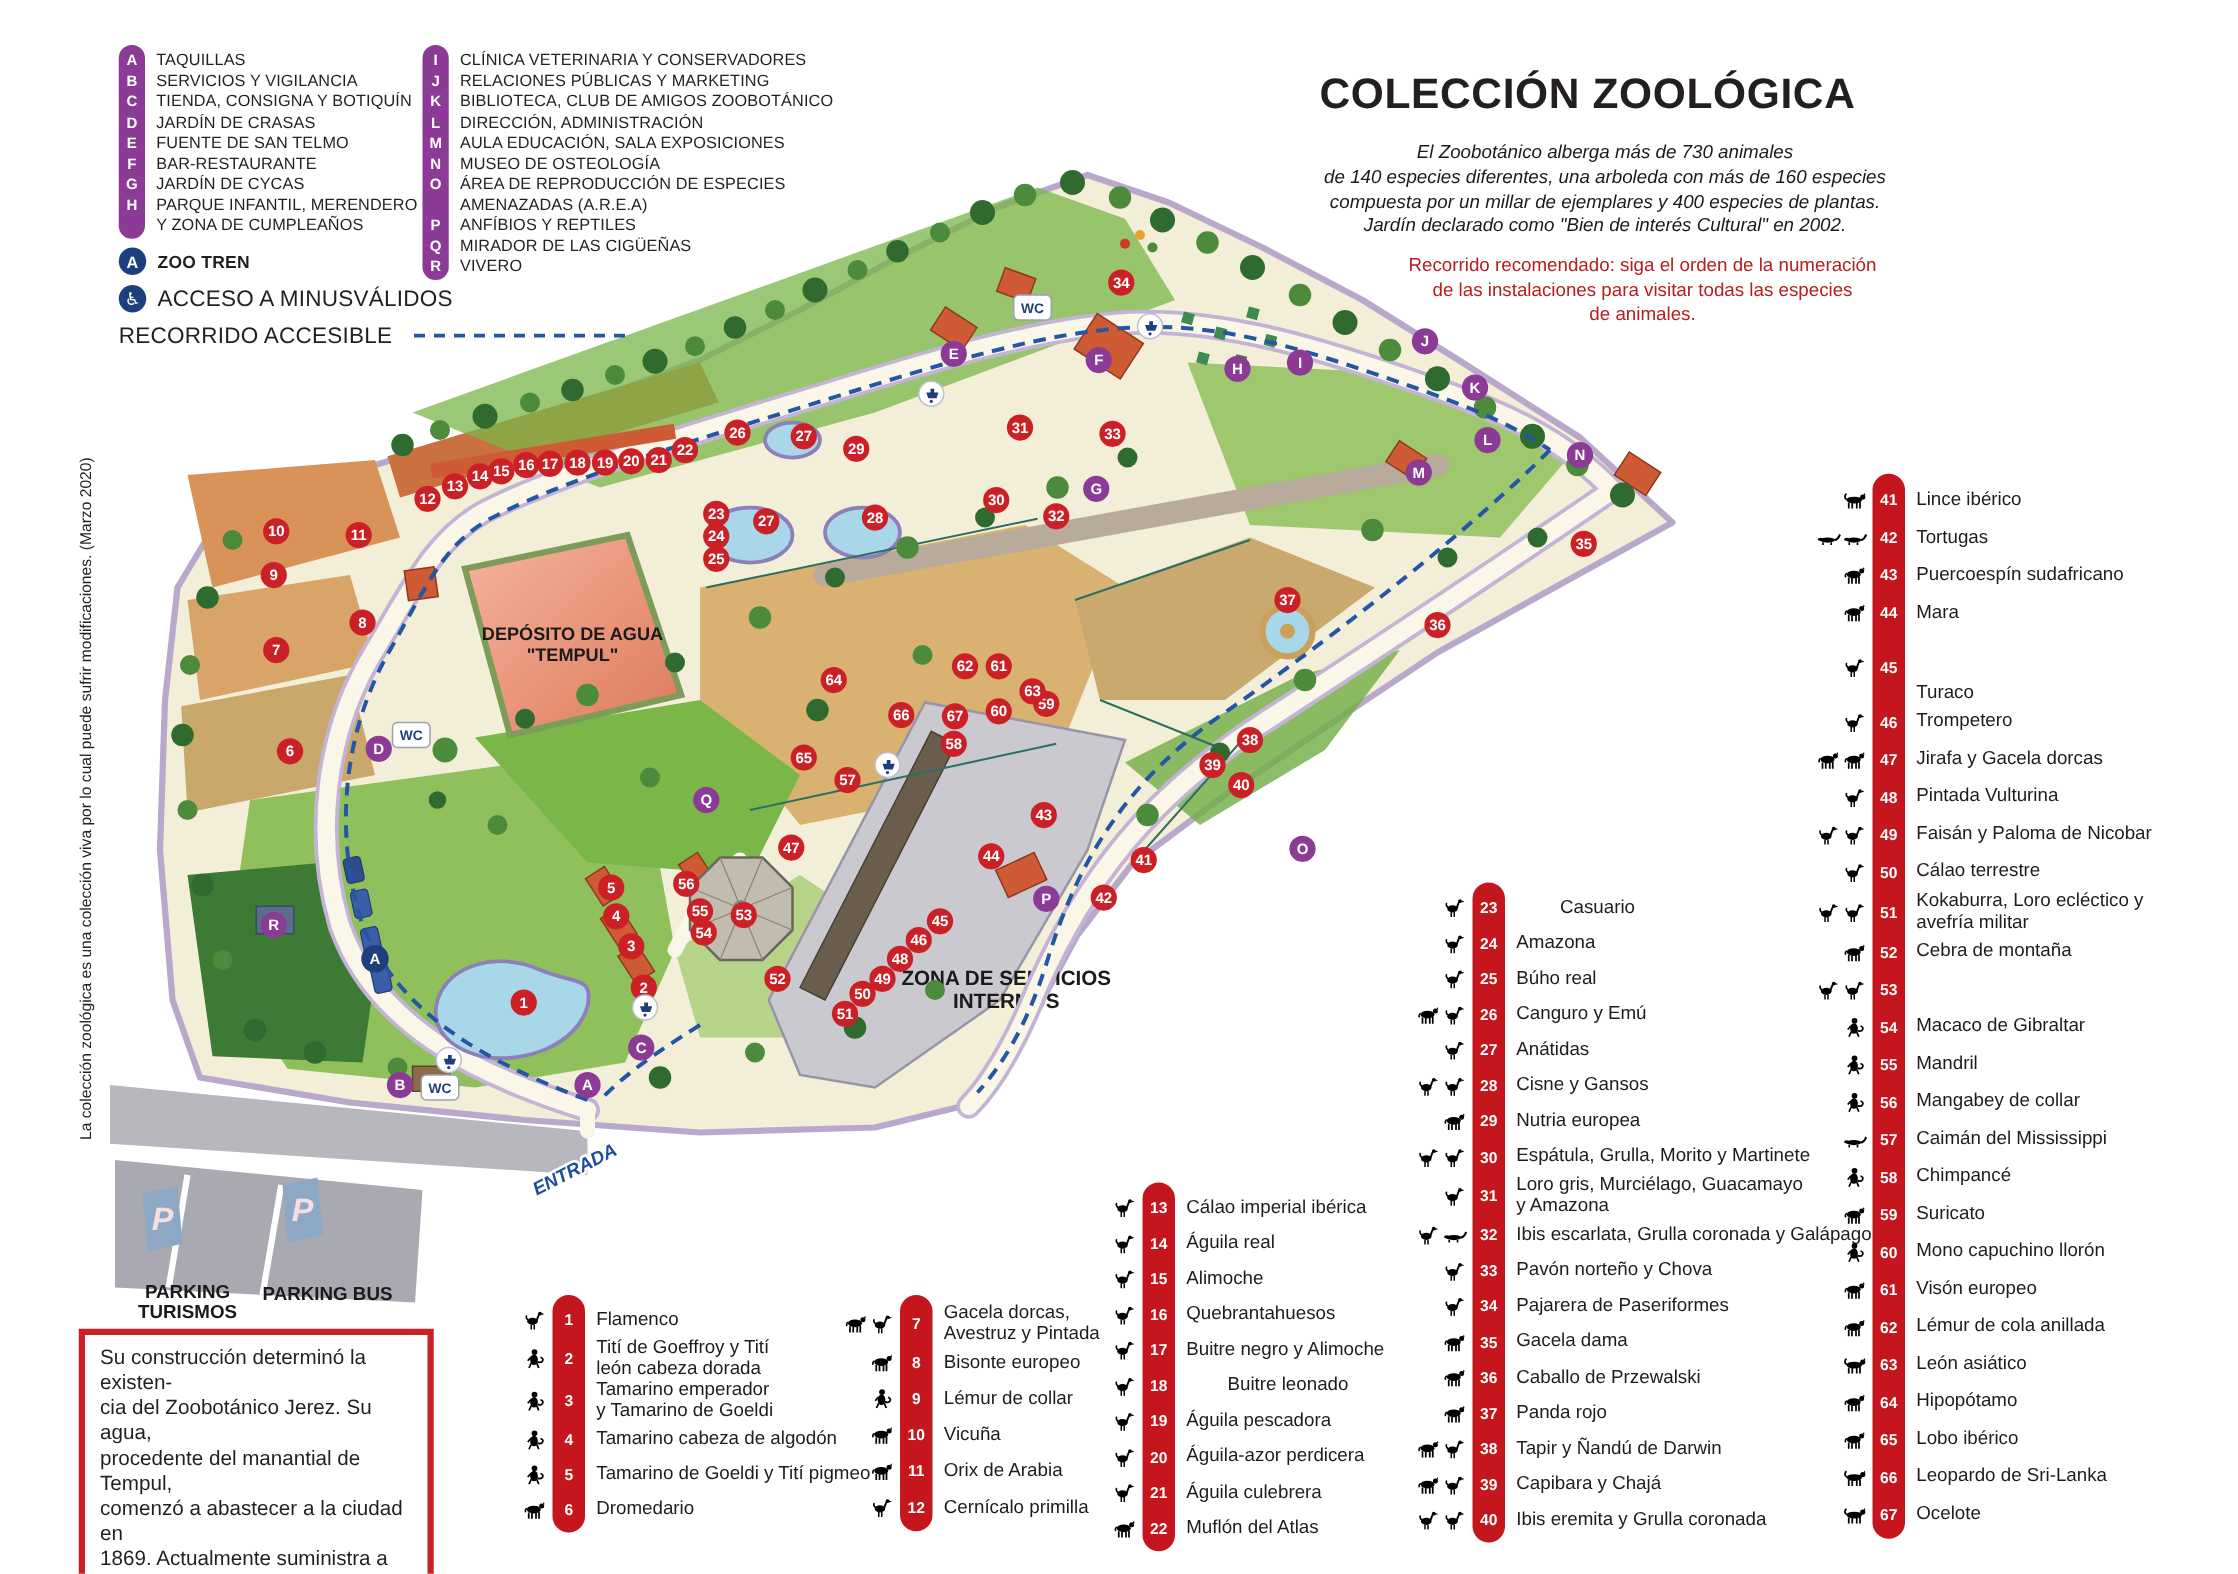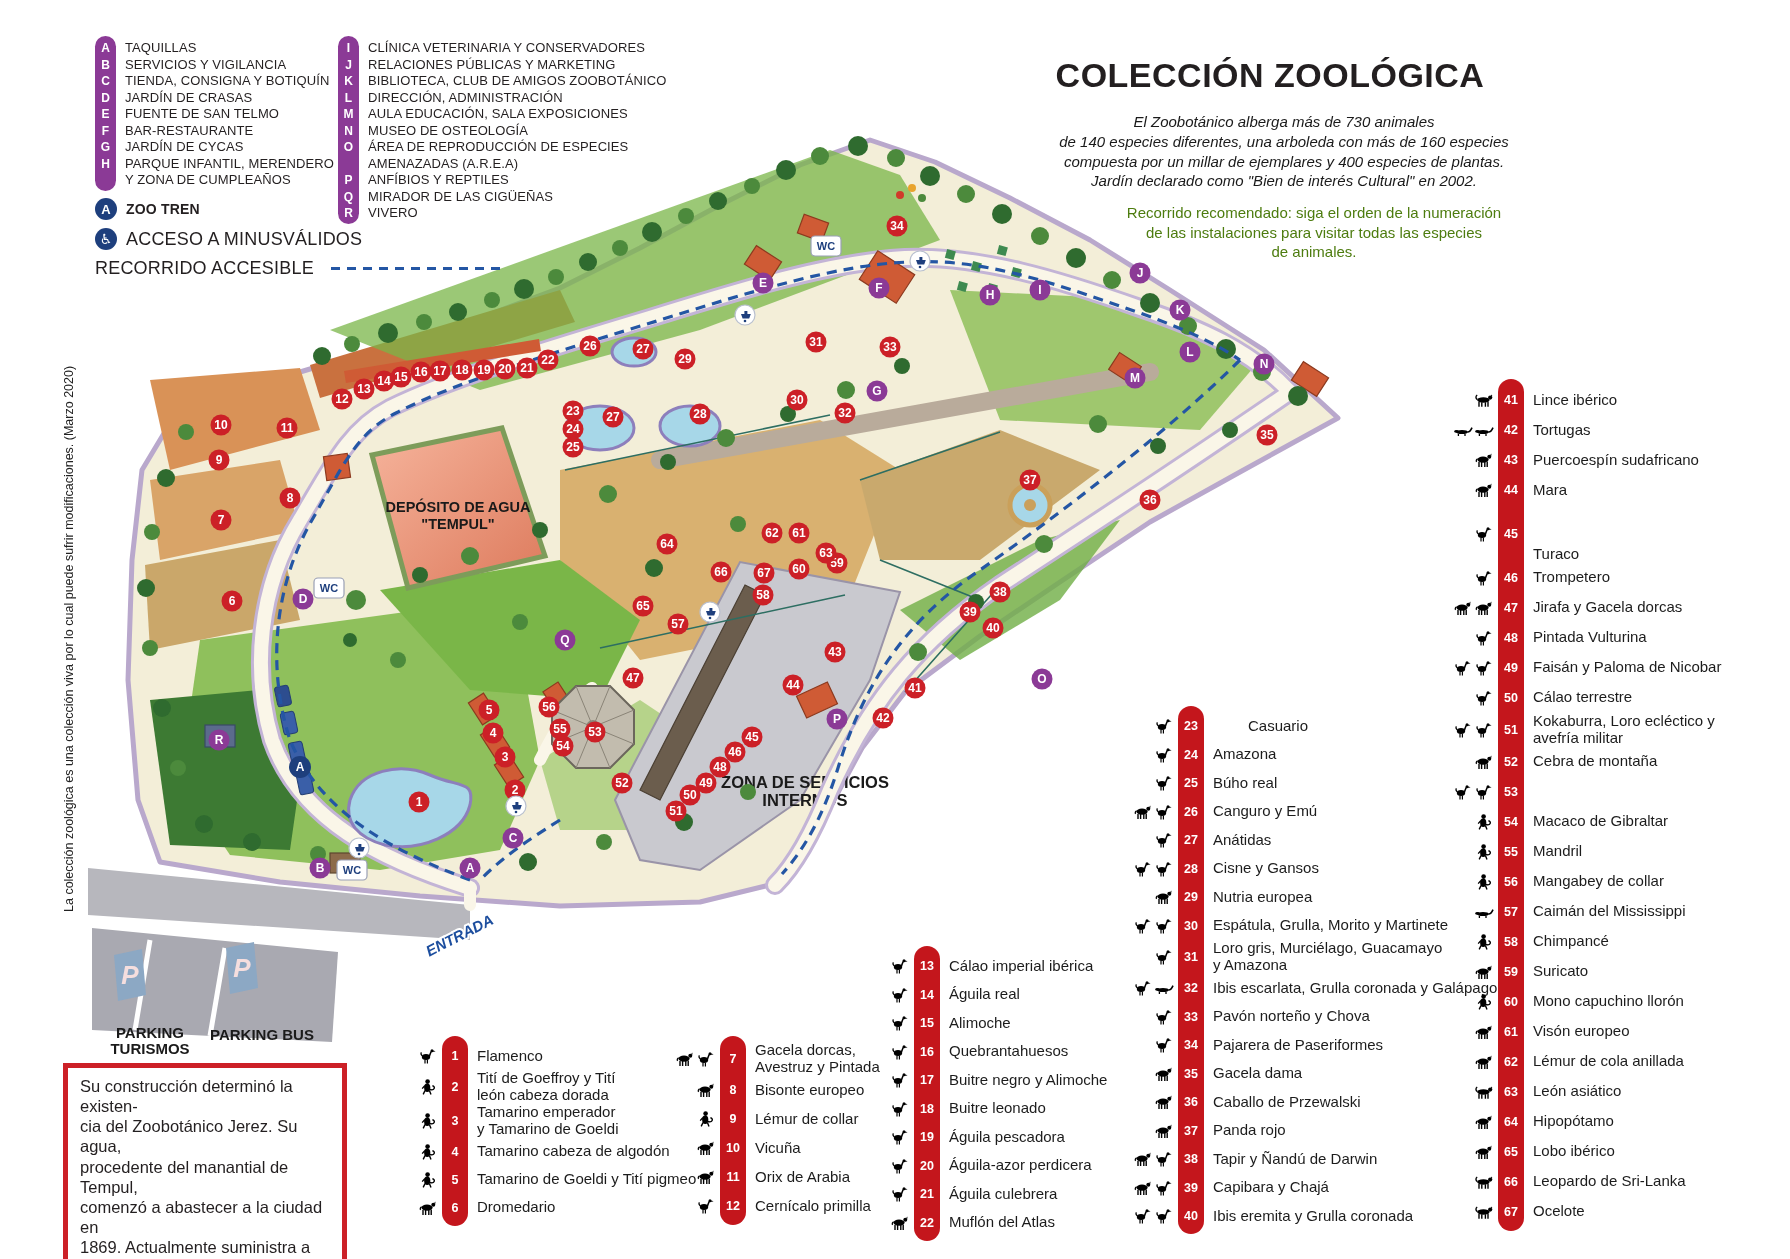--- a/index.html
+++ b/index.html
@@ -18,21 +18,21 @@
   .xlabel{font-weight:bold;font-size:14px;letter-spacing:.2px;}
   .xlabel2{font-size:18px;letter-spacing:.2px;}
   .dashline{width:175px;height:3px;margin-left:8px;
             background:repeating-linear-gradient(90deg,#2456a4 0 9px,transparent 9px 16px);}
   
   .title{position:absolute;left:1050px;top:56px;width:440px;text-align:center;
          font-size:34px;font-weight:800;letter-spacing:.5px;color:#231f20;}
   .intro{position:absolute;left:1058px;top:112px;width:452px;text-align:center;font-style:italic;
          font-size:15px;line-height:1.32;white-space:pre-line;color:#1a1a1a;}
   .recommend{position:absolute;left:1118px;top:203px;width:392px;text-align:center;
-         font-size:15px;line-height:1.3;white-space:pre-line;color:#4d7c0f;}
+         font-size:15px;line-height:1.3;white-space:pre-line;color:#b91c1c;}
   
   .sp-col{position:absolute;}
   .sp-col .bar{position:absolute;left:var(--iconw);top:-6px;bottom:-4px;width:26px;border-radius:13px;background:#c4161c;}
   .sp-row{display:flex;align-items:center;min-height:var(--rh,29px);position:relative;z-index:1;}
   .sp-icons{width:var(--iconw);flex:none;display:flex;justify-content:flex-end;align-items:center;gap:1px;
             padding-right:4px;box-sizing:border-box;}
   .sp-icons svg{width:20px;height:20px;flex:none;}
   .sp-num{width:26px;flex:none;text-align:center;color:#fff;font-weight:bold;font-size:12.5px;}
   .sp-label{padding-left:9px;font-size:15px;line-height:1.13;white-space:pre-line;color:#1c1c1c;}
   
@@ -982,21 +982,21 @@
       <span class="sp-label" style="white-space:nowrap;">Buitre negro y Alimoche</span>
     </div>
 
     <div class="sp-row">
       <span class="sp-icons">
         <svg viewBox="0 0 20 20">
           <use href="#ico-bird"></use>
         </svg>
       </span>
       <span class="sp-num">18</span>
-      <span class="sp-label" style="white-space:nowrap;">Buitre leonado</span>
+      <span class="sp-label" style="white-space:nowrap;margin-left:33px;">Buitre leonado</span>
     </div>
 
     <div class="sp-row">
       <span class="sp-icons">
         <svg viewBox="0 0 20 20">
           <use href="#ico-bird"></use>
         </svg>
       </span>
       <span class="sp-num">19</span>
       <span class="sp-label" style="white-space:nowrap;">Águila pescadora</span>

